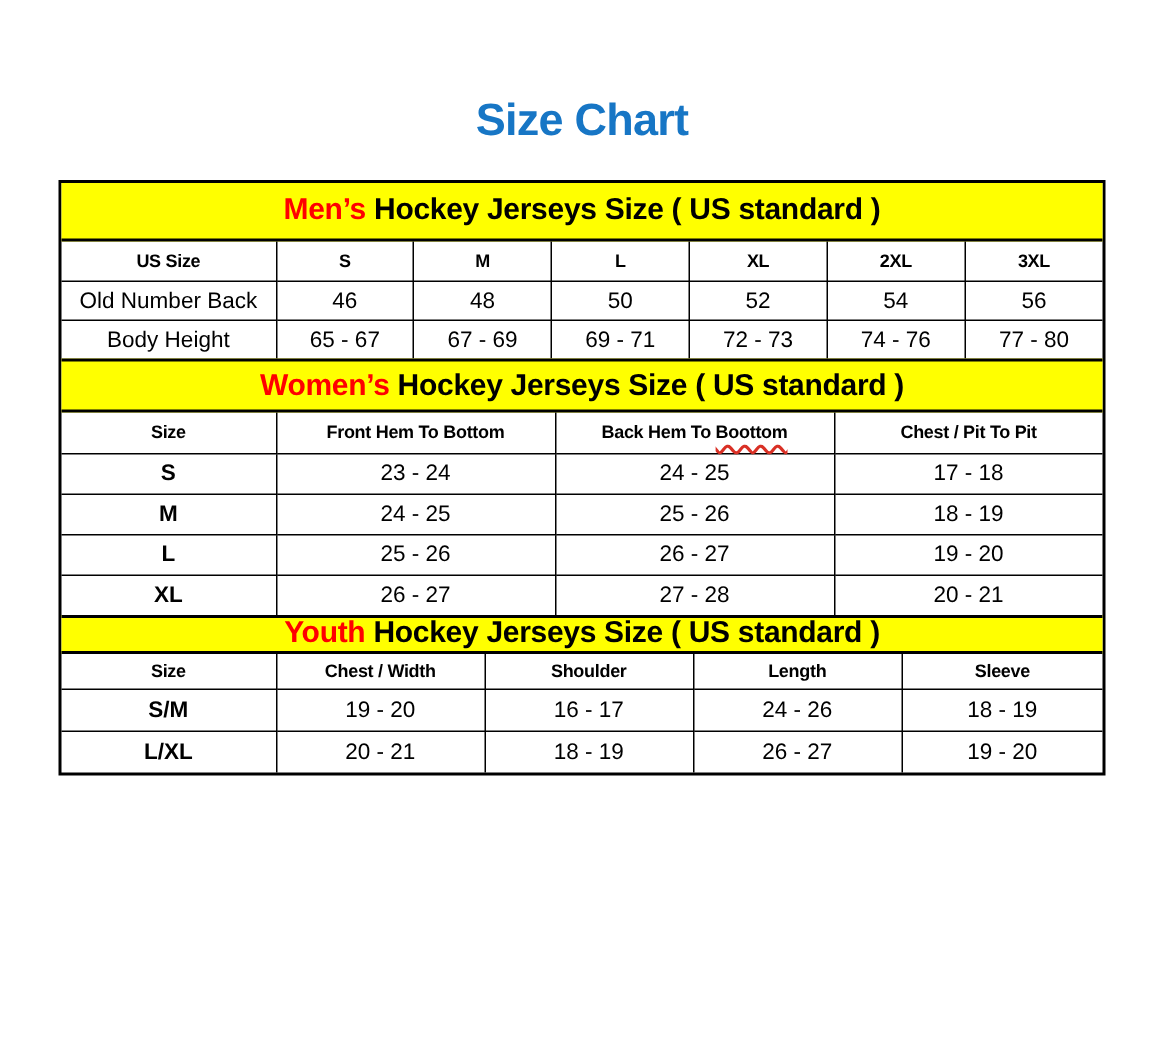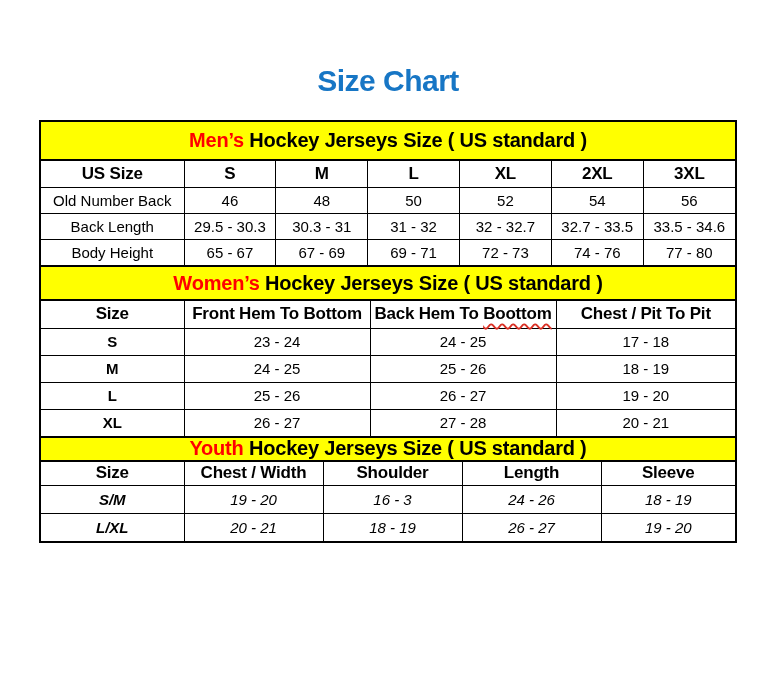--- a/index.html
+++ b/index.html
@@ -52,26 +52,26 @@
     border-style: hidden; 
     table-layout: fixed;
   }
   .size-table th, .size-table td {
     border: 1.5px solid #000000;
     text-align: center;
     vertical-align: middle;
     font-size: 15px;
     padding: 0 2px;
   }
-  .size-table th { font-weight: bold; font-size: 17px; letter-spacing: -0.2px; }
+  .size-table th { font-weight: bold; font-size: 12px; letter-spacing: -0.2px; }
 
   .men   th, .men   td { height: 26px; }
   .women th, .women td { height: 27px; }
   .youth th { height: 23px; }
-  .youth td { height: 28px; font-style: italic; }
+  .youth td { height: 28px; }
 
   
   .women td:first-child, .youth td:first-child { font-weight: bold; }
 
   col.c-label { width: 143px; }
   col.c-w-mid { width: 186px; }
   col.c-y-mid { width: 139px; }
 
   .sq {
     text-decoration: underline wavy #D93025 1.5px;
@@ -114,29 +114,20 @@
         </thead>
       <tbody>
           <tr>
             <td>Old Number Back</td>
             <td>46</td>
             <td>48</td>
             <td>50</td>
             <td>52</td>
             <td>54</td>
             <td>56</td>
-          </tr>
-          <tr>
-            <td>Back Length</td>
-            <td>29.5 - 30.3</td>
-            <td>30.3 - 31</td>
-            <td>31 - 32</td>
-            <td>32 - 32.7</td>
-            <td>32.7 - 33.5</td>
-            <td>33.5 - 34.6</td>
           </tr>
           <tr>
             <td>Body Height</td>
             <td>65 - 67</td>
             <td>67 - 69</td>
             <td>69 - 71</td>
             <td>72 - 73</td>
             <td>74 - 76</td>
             <td>77 - 80</td>
           </tr>
@@ -206,21 +197,21 @@
             <th>Chest / Width</th>
             <th>Shoulder</th>
             <th>Length</th>
             <th>Sleeve</th>
           </tr>
         </thead>
       <tbody>
           <tr>
             <td>S/M</td>
             <td>19 - 20</td>
-            <td>16 - 3</td>
+            <td>16 - 17</td>
             <td>24 - 26</td>
             <td>18 - 19</td>
           </tr>
           <tr>
             <td>L/XL</td>
             <td>20 - 21</td>
             <td>18 - 19</td>
             <td>26 - 27</td>
             <td>19 - 20</td>
           </tr>

